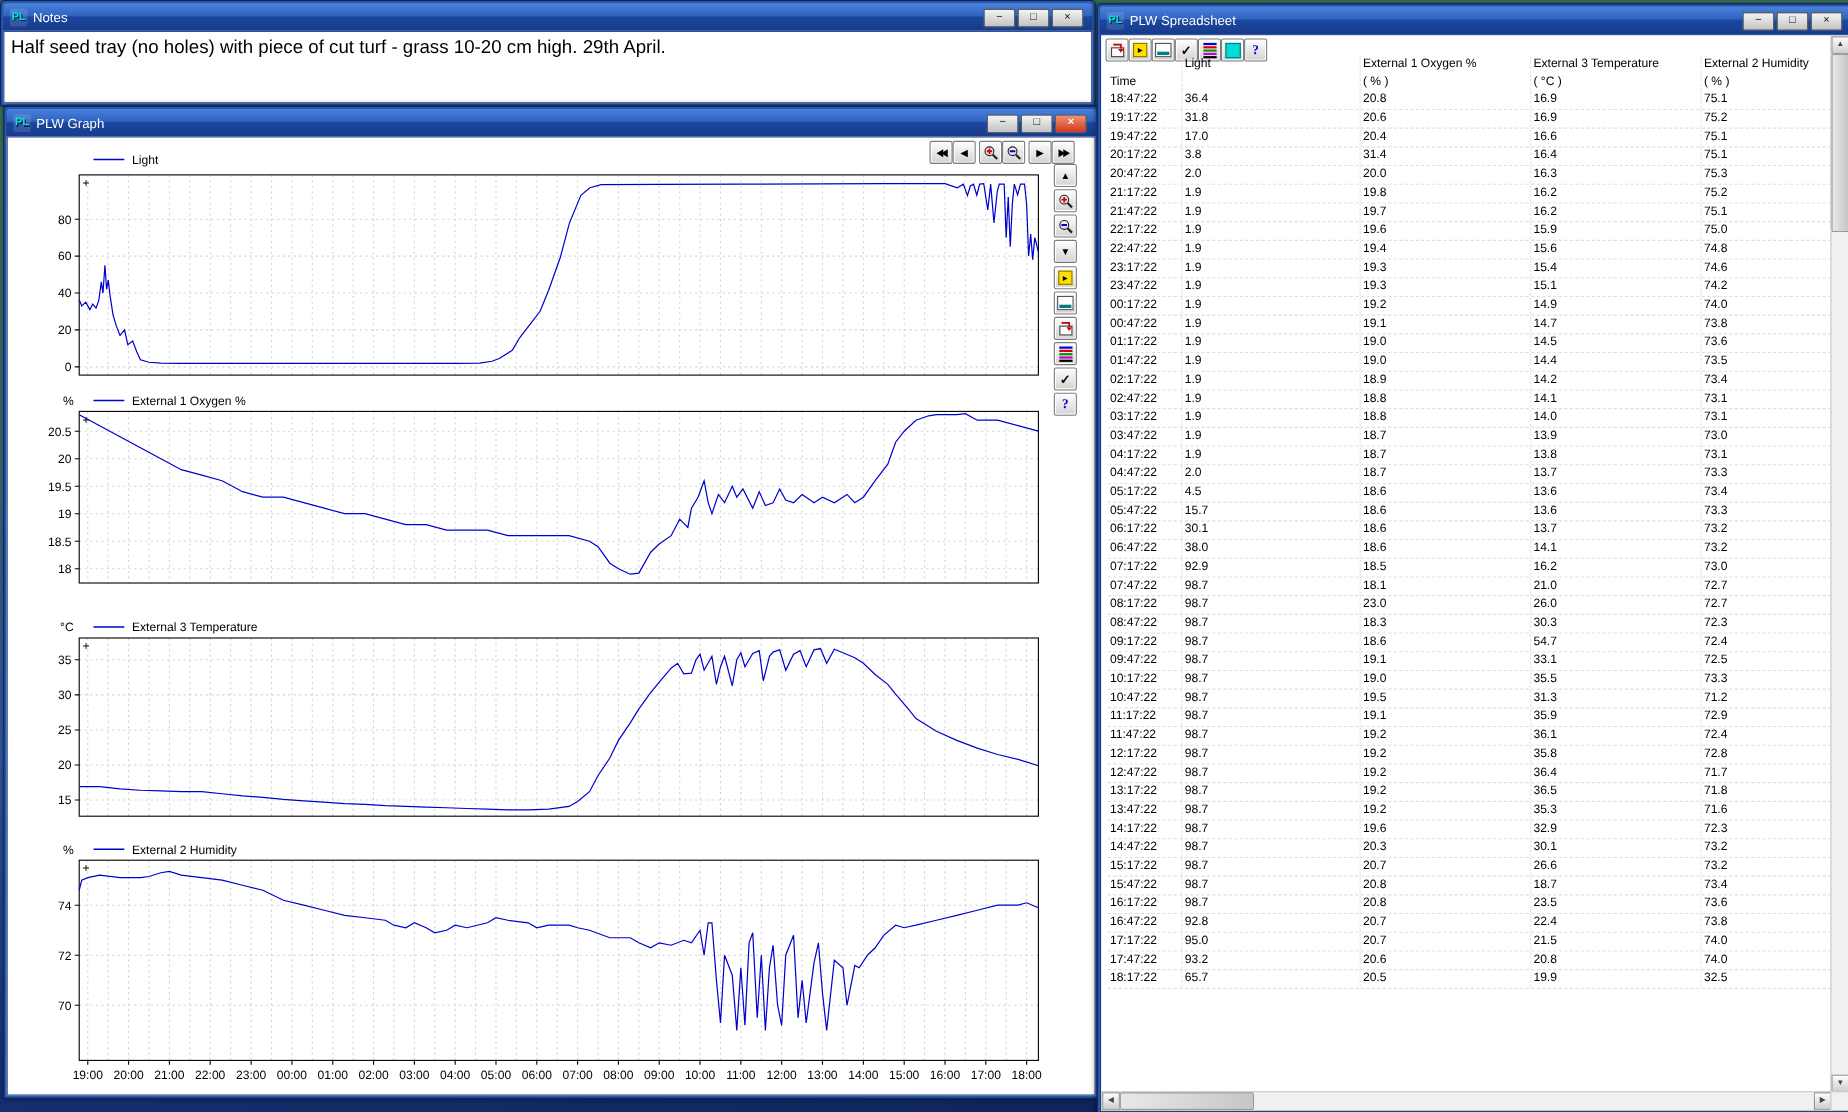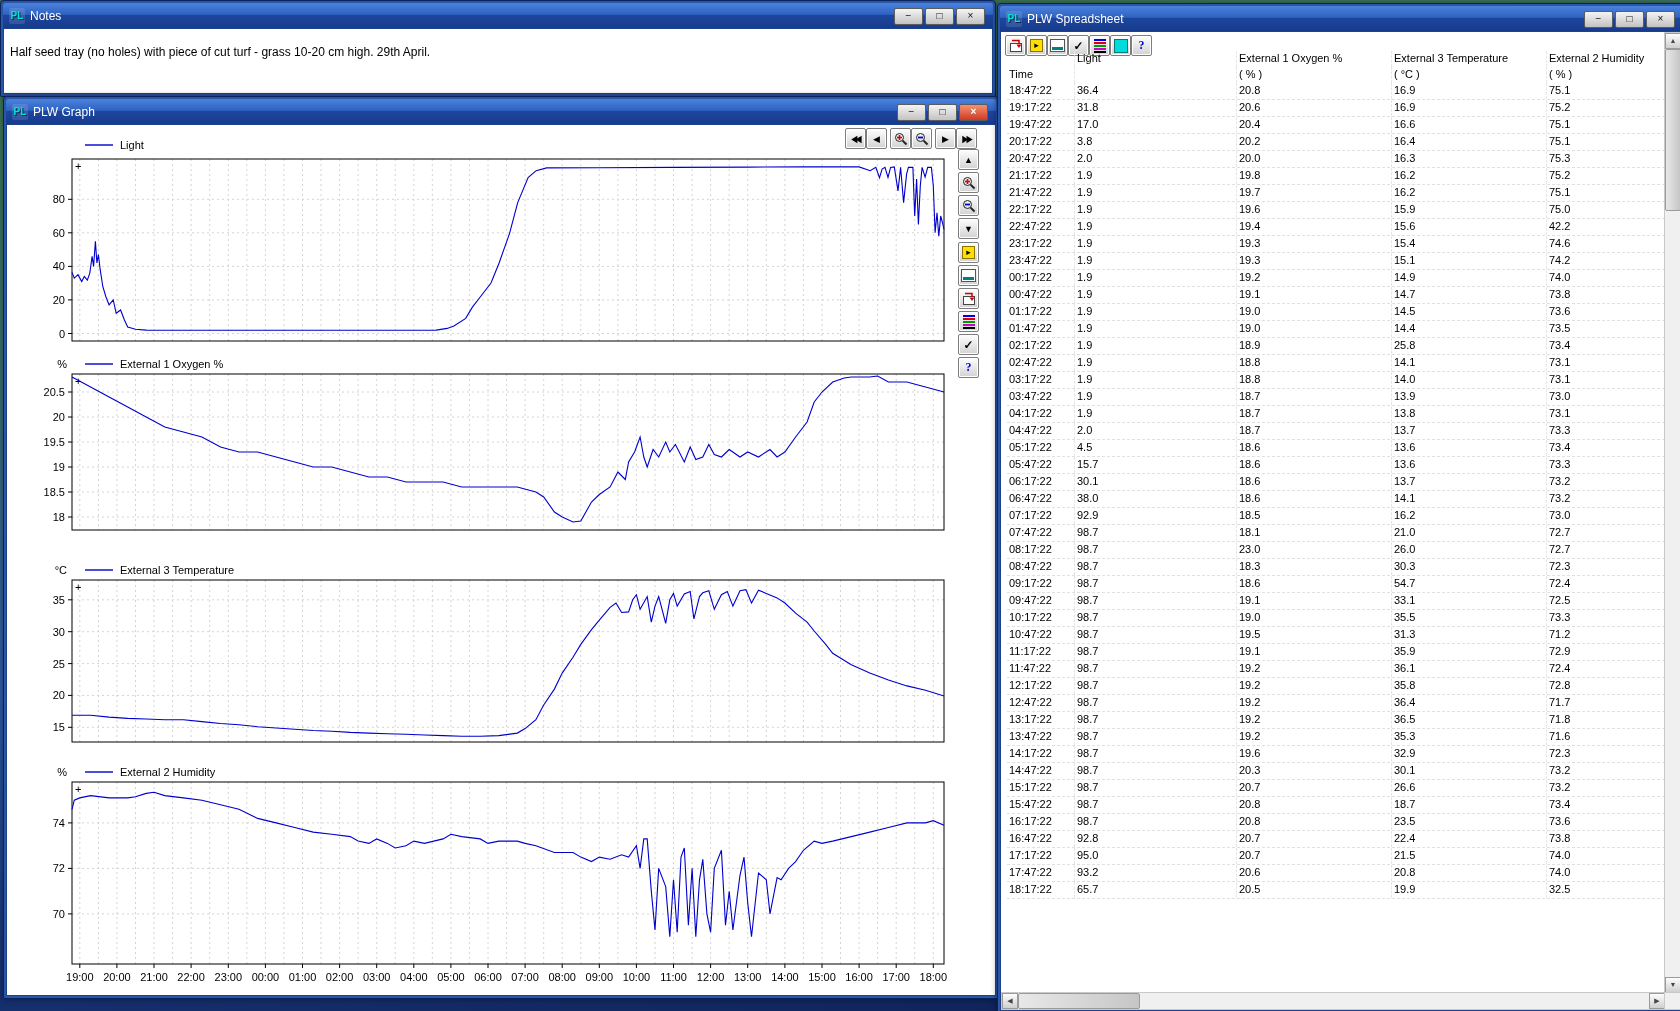--- a/index.html
+++ b/index.html
@@ -28,21 +28,21 @@
   .arr{font-size:9px;color:#000;}
   .ic-copy{width:11px;height:11px;background:#ffdf00;border:1px solid #8a7400;color:#000;font-size:9px;line-height:11px;text-align:center;}
   .ic-mon{width:13px;height:11px;background:#fff;border:1px solid #555;position:relative;}
   .ic-mon::after{content:"";position:absolute;left:1px;right:1px;bottom:1px;height:3px;background:#008080;}
   .ic-lines{display:flex;flex-direction:column;gap:1px;width:12px;}
   .ic-lines b{height:2px;display:block;}
   .ic-cyan{width:12px;height:12px;background:#00dcdc;border:1px solid #067a7a;}
   .ic-chk{font-size:12px;font-weight:bold;color:#000;}
   .ic-help{font-size:12px;font-weight:bold;color:#0000cc;font-family:"Liberation Serif",serif;}
   
-  #notes-text{position:absolute;left:6px;top:16px;font-size:12px;color:#000;text-align:right;}
+  #notes-text{position:absolute;left:6px;top:4px;font-size:17px;color:#000;text-align:right;}
   
   .sheet-grid{position:absolute;left:6px;top:46px;width:658px;font-size:11px;color:#000;}
   .srow{display:grid;grid-template-columns:68px 162px 155px 155px 118px;height:16px;line-height:15px;border-bottom:1px dashed #e0e0e0;}
   .srow span{overflow:hidden;white-space:nowrap;border-right:1px dashed #e6e6e6;padding-left:2px;}
   .shead .srow{border-bottom:none;}
   
   .sb{position:absolute;background:#f0f0f0;border:1px solid #c9c9c9;}
   .sb-btn{position:absolute;width:14px;height:14px;background:linear-gradient(#fdfdfd,#cfcfcf);border:1px solid #9a9a9a;
     font-size:7px;line-height:13px;text-align:center;color:#444;}
   .sb-thumb{position:absolute;background:linear-gradient(90deg,#e8e8e8,#c6c6c6);border:1px solid #9a9a9a;border-radius:2px;}
@@ -556,21 +556,21 @@
         <div class="srow">
           <span>19:47:22</span>
           <span>17.0</span>
           <span>20.4</span>
           <span>16.6</span>
           <span>75.1</span>
         </div>
         <div class="srow">
           <span>20:17:22</span>
           <span>3.8</span>
-          <span>20.2</span>
+          <span>31.4</span>
           <span>16.4</span>
           <span>75.1</span>
         </div>
         <div class="srow">
           <span>20:47:22</span>
           <span>2.0</span>
           <span>20.0</span>
           <span>16.3</span>
           <span>75.3</span>
         </div>
@@ -593,21 +593,21 @@
           <span>1.9</span>
           <span>19.6</span>
           <span>15.9</span>
           <span>75.0</span>
         </div>
         <div class="srow">
           <span>22:47:22</span>
           <span>1.9</span>
           <span>19.4</span>
           <span>15.6</span>
-          <span>42.2</span>
+          <span>74.8</span>
         </div>
         <div class="srow">
           <span>23:17:22</span>
           <span>1.9</span>
           <span>19.3</span>
           <span>15.4</span>
           <span>74.6</span>
         </div>
         <div class="srow">
           <span>23:47:22</span>
@@ -641,21 +641,21 @@
           <span>01:47:22</span>
           <span>1.9</span>
           <span>19.0</span>
           <span>14.4</span>
           <span>73.5</span>
         </div>
         <div class="srow">
           <span>02:17:22</span>
           <span>1.9</span>
           <span>18.9</span>
-          <span>25.8</span>
+          <span>14.2</span>
           <span>73.4</span>
         </div>
         <div class="srow">
           <span>02:47:22</span>
           <span>1.9</span>
           <span>18.8</span>
           <span>14.1</span>
           <span>73.1</span>
         </div>
         <div class="srow">

